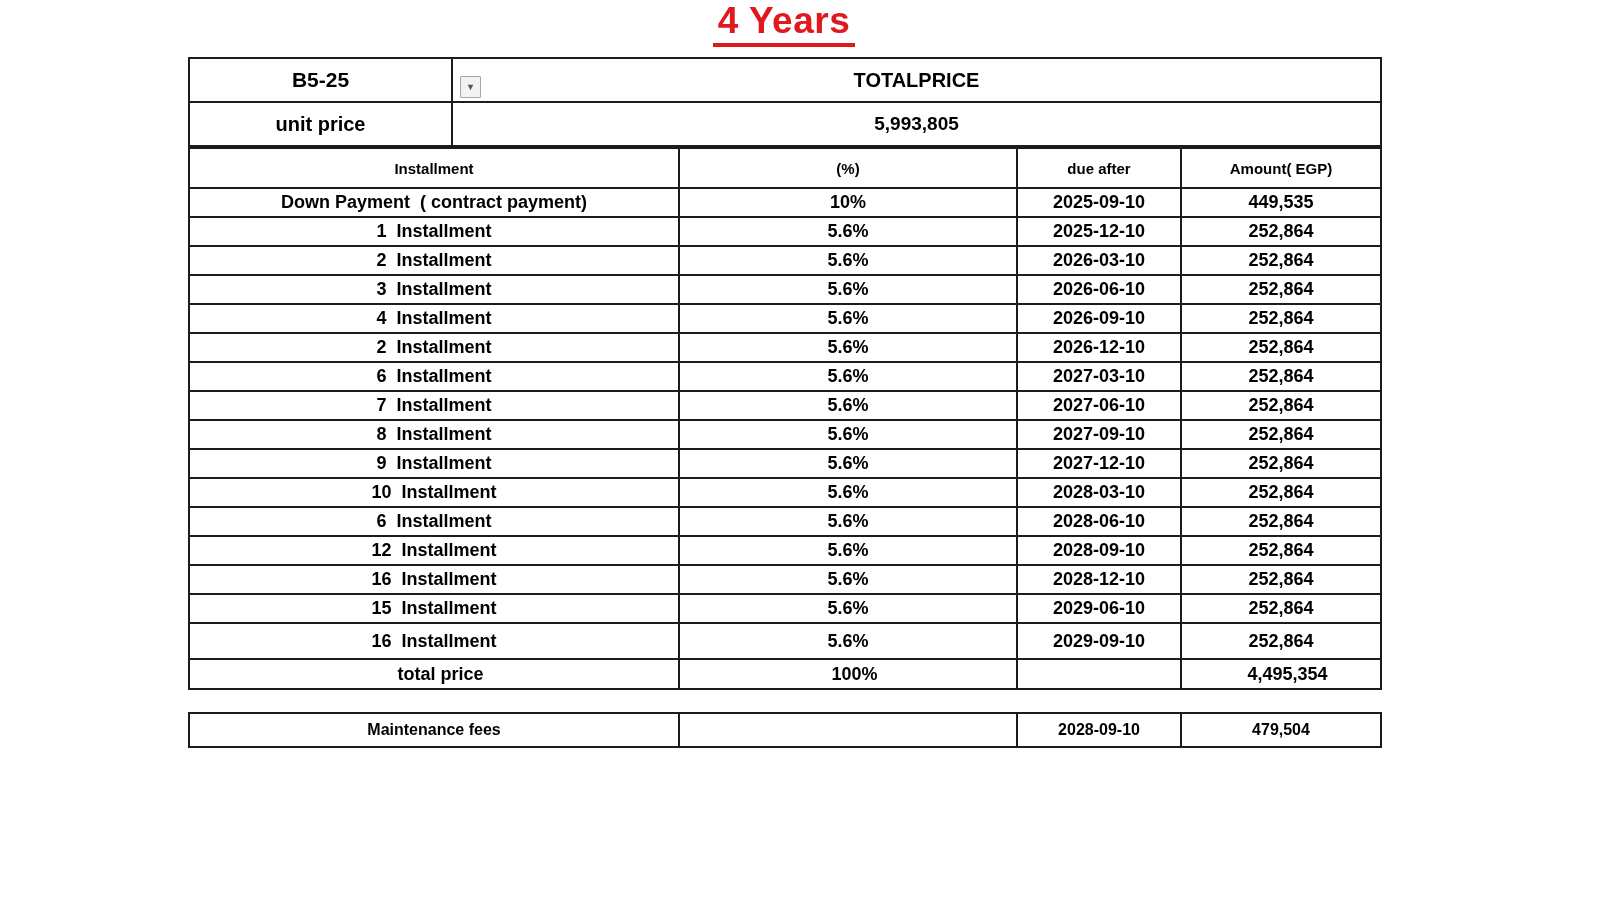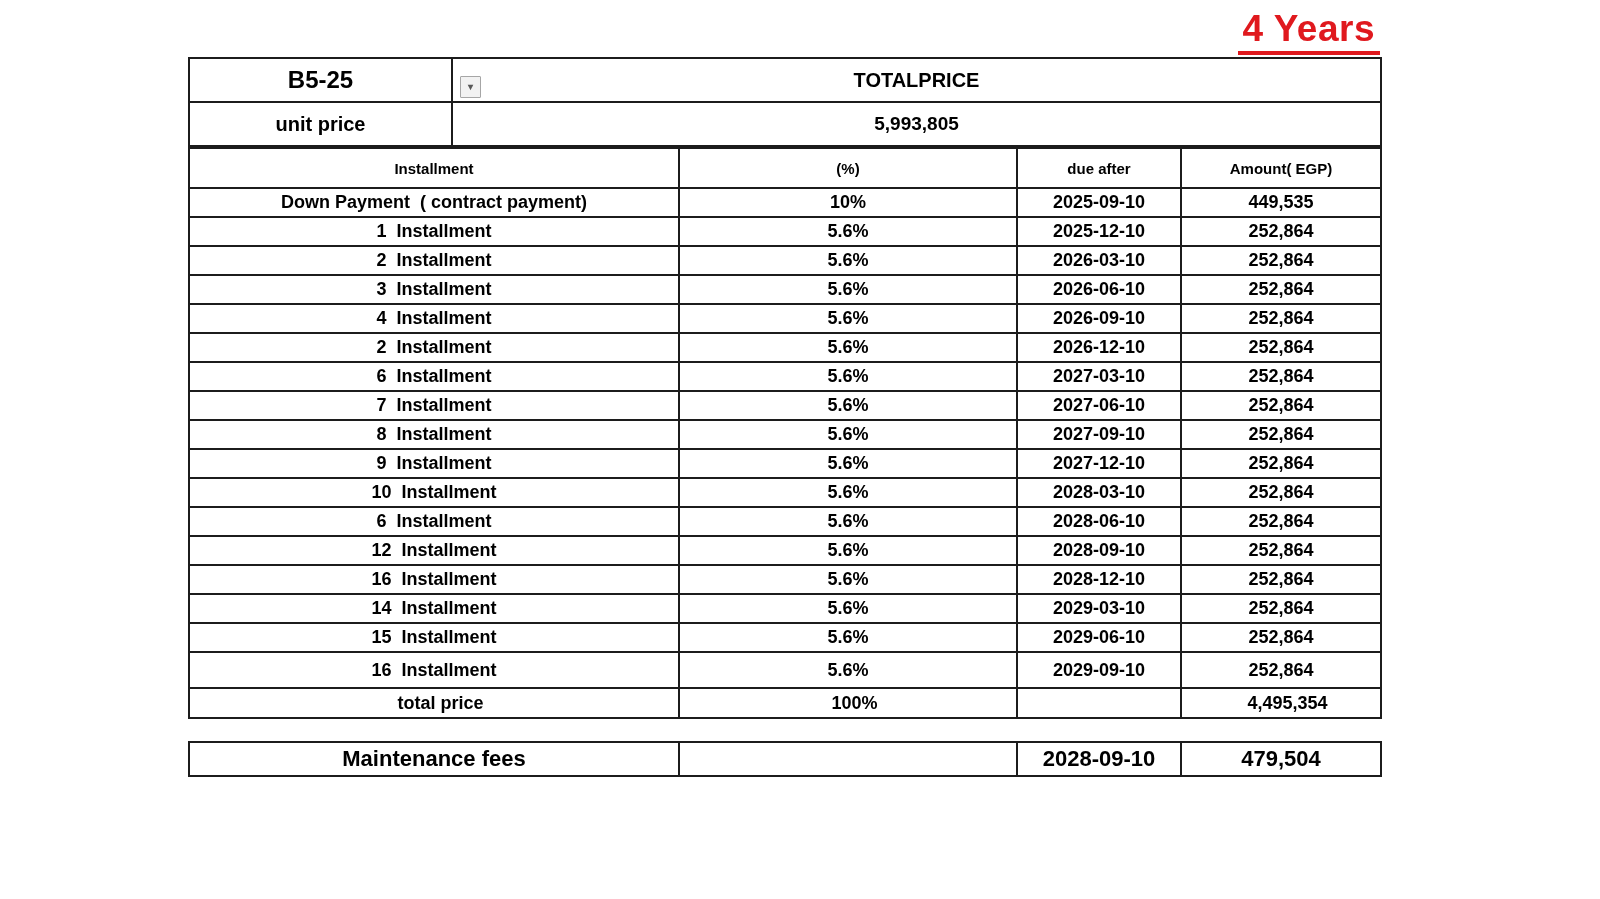--- a/index.html
+++ b/index.html
@@ -15,23 +15,23 @@
   }
   .canvas{
     position:relative;
     width:1600px;
     height:899px;
     background:#ffffff;
     overflow:hidden;
   }
   .title-wrap{
     position:absolute;
-    left:188px; top:8px;
+    left:188px; top:0;
     width:1192px;
-    text-align:right;
+    text-align:center;
   }
   .title{
     display:inline-block;
     font-size:37px;
     line-height:42px;
     color:var(--red);
     border-bottom:4px solid var(--red);
     padding:0 5px 1px 5px;
     letter-spacing:0.5px;
   }
@@ -47,21 +47,21 @@
   }
   td,th{
     border:2px solid var(--border);
     text-align:center;
     vertical-align:middle;
     padding:0;
     overflow:hidden;
   }
   
   .summary td{height:44px;font-size:20px;}
-  .summary .code-cell{font-size:24px;}
+  .summary .code-cell{font-size:21px;}
   .summary .val{font-size:19px;margin-top:28px;}
   .summary .pos-rel{position:relative;}
   .red{color:var(--red);}
   
   .dd-btn{
     position:absolute;
     left:7px; bottom:3px;
     width:21px; height:22px;
     background:#f2f2f2;
     border:1px solid #a6a6a6;
@@ -74,21 +74,21 @@
     color:#595959;
     cursor:default;
   }
   
   .schedule th{height:40px;font-size:15px;}
   .schedule td{height:29px;font-size:18px;white-space:pre;}
   .schedule tr.r16 td{height:36px;}
   .schedule tr.total td{height:30px;padding-left:13px;}
   
   .gap{height:22px;}
-  .maint td{height:34px;font-size:22px;}
+  .maint td{height:34px;font-size:16px;}
 </style>
 </head>
 <body>
 
 <div class="canvas">
 
   <div class="title-wrap">
     <span class="title">4 Years</span>
   </div>
 
@@ -208,26 +208,20 @@
         <td>2028-09-10</td>
         <td>252,864</td>
       </tr>
       <tr>
         <td>16  Installment</td>
         <td>5.6%</td>
         <td>2028-12-10</td>
         <td>252,864</td>
       </tr>
       <tr>
-        <td>14  Installment</td>
-        <td>5.6%</td>
-        <td>2029-03-10</td>
-        <td>252,864</td>
-      </tr>
-      <tr>
         <td>15  Installment</td>
         <td>5.6%</td>
         <td>2029-06-10</td>
         <td>252,864</td>
       </tr>
       <tr class="r16">
         <td>16  Installment</td>
         <td>5.6%</td>
         <td>2029-09-10</td>
         <td>252,864</td>

